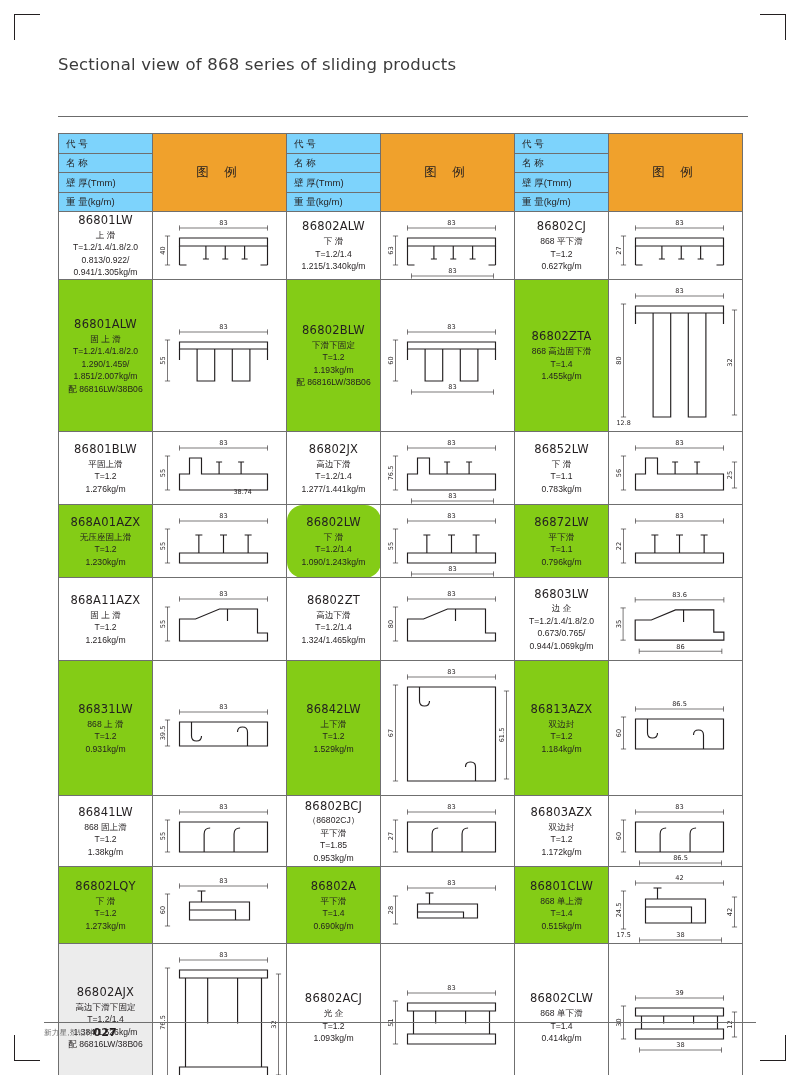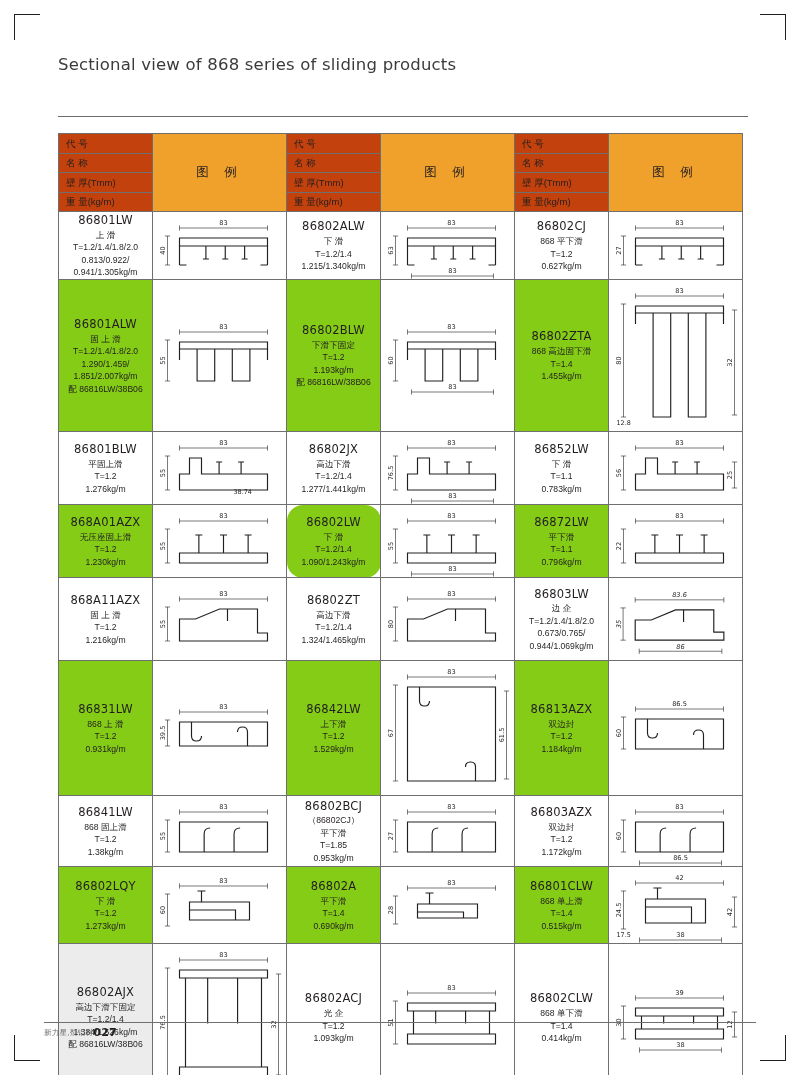--- a/index.html
+++ b/index.html
@@ -76,21 +76,21 @@
   .tbl td, .tbl th {
     border: 1px solid #6f6f6f;
     padding: 0;
     vertical-align: middle;
   }
   .colg-code { width: 94px; }
   .colg-fig  { width: 134px; }
 
   
   .hdr-label-cell {
-    background: #c2410c;
+    background: #7dd3fc;
     padding: 0;
   }
   .hdr-stack { }
   .hdr-stack div {
     font-size: 9.5px;
     line-height: 1;
     padding: 4.5px 0 4.5px 7px;
     border-bottom: 1px solid #6f6f6f;
     white-space: nowrap;
   }
@@ -594,21 +594,21 @@
             </div>
           </td>
           <td class="code-cell bg-white" style="height: 70px;">
             <div class="c-code">86803LW</div>
             <div class="c-line">边 企</div>
             <div class="c-line">T=1.2/1.4/1.8/2.0</div>
             <div class="c-line">0.673/0.765/</div>
             <div class="c-line">0.944/1.069kg/m</div>
           </td>
           <td class="fig-cell">
-            <div class="fig-wrap" style="height: 82px; font-style: italic;">
+            <div class="fig-wrap" style="height: 82px;">
               <svg viewBox="0 0 132 70" preserveAspectRatio="xMidYMid meet">
                 <path d="M26,56 L26,36 L42,36 L66,26 L104,26 L104,48 L114,48 L114,56 Z" fill="none" stroke="#231f20" stroke-width="1.15"></path>
                 <path d="M74,26 L74,38" stroke="#231f20" stroke-width="1.15" fill="none"></path>
                 <line x1="26" y1="16" x2="114" y2="16" stroke="#231f20" stroke-width="0.6"></line>
                 <line x1="26" y1="13.4" x2="26" y2="18.6" stroke="#231f20" stroke-width="0.6"></line>
                 <line x1="114" y1="13.4" x2="114" y2="18.6" stroke="#231f20" stroke-width="0.6"></line>
                 <text x="70" y="13.4" font-size="6.6" text-anchor="middle" fill="#231f20" font-family="DejaVu Sans, sans-serif">83.6</text>
                 <line x1="14" y1="24" x2="14" y2="56" stroke="#231f20" stroke-width="0.6"></line>
                 <line x1="11.4" y1="24" x2="16.6" y2="24" stroke="#231f20" stroke-width="0.6"></line>
                 <line x1="11.4" y1="56" x2="16.6" y2="56" stroke="#231f20" stroke-width="0.6"></line>

